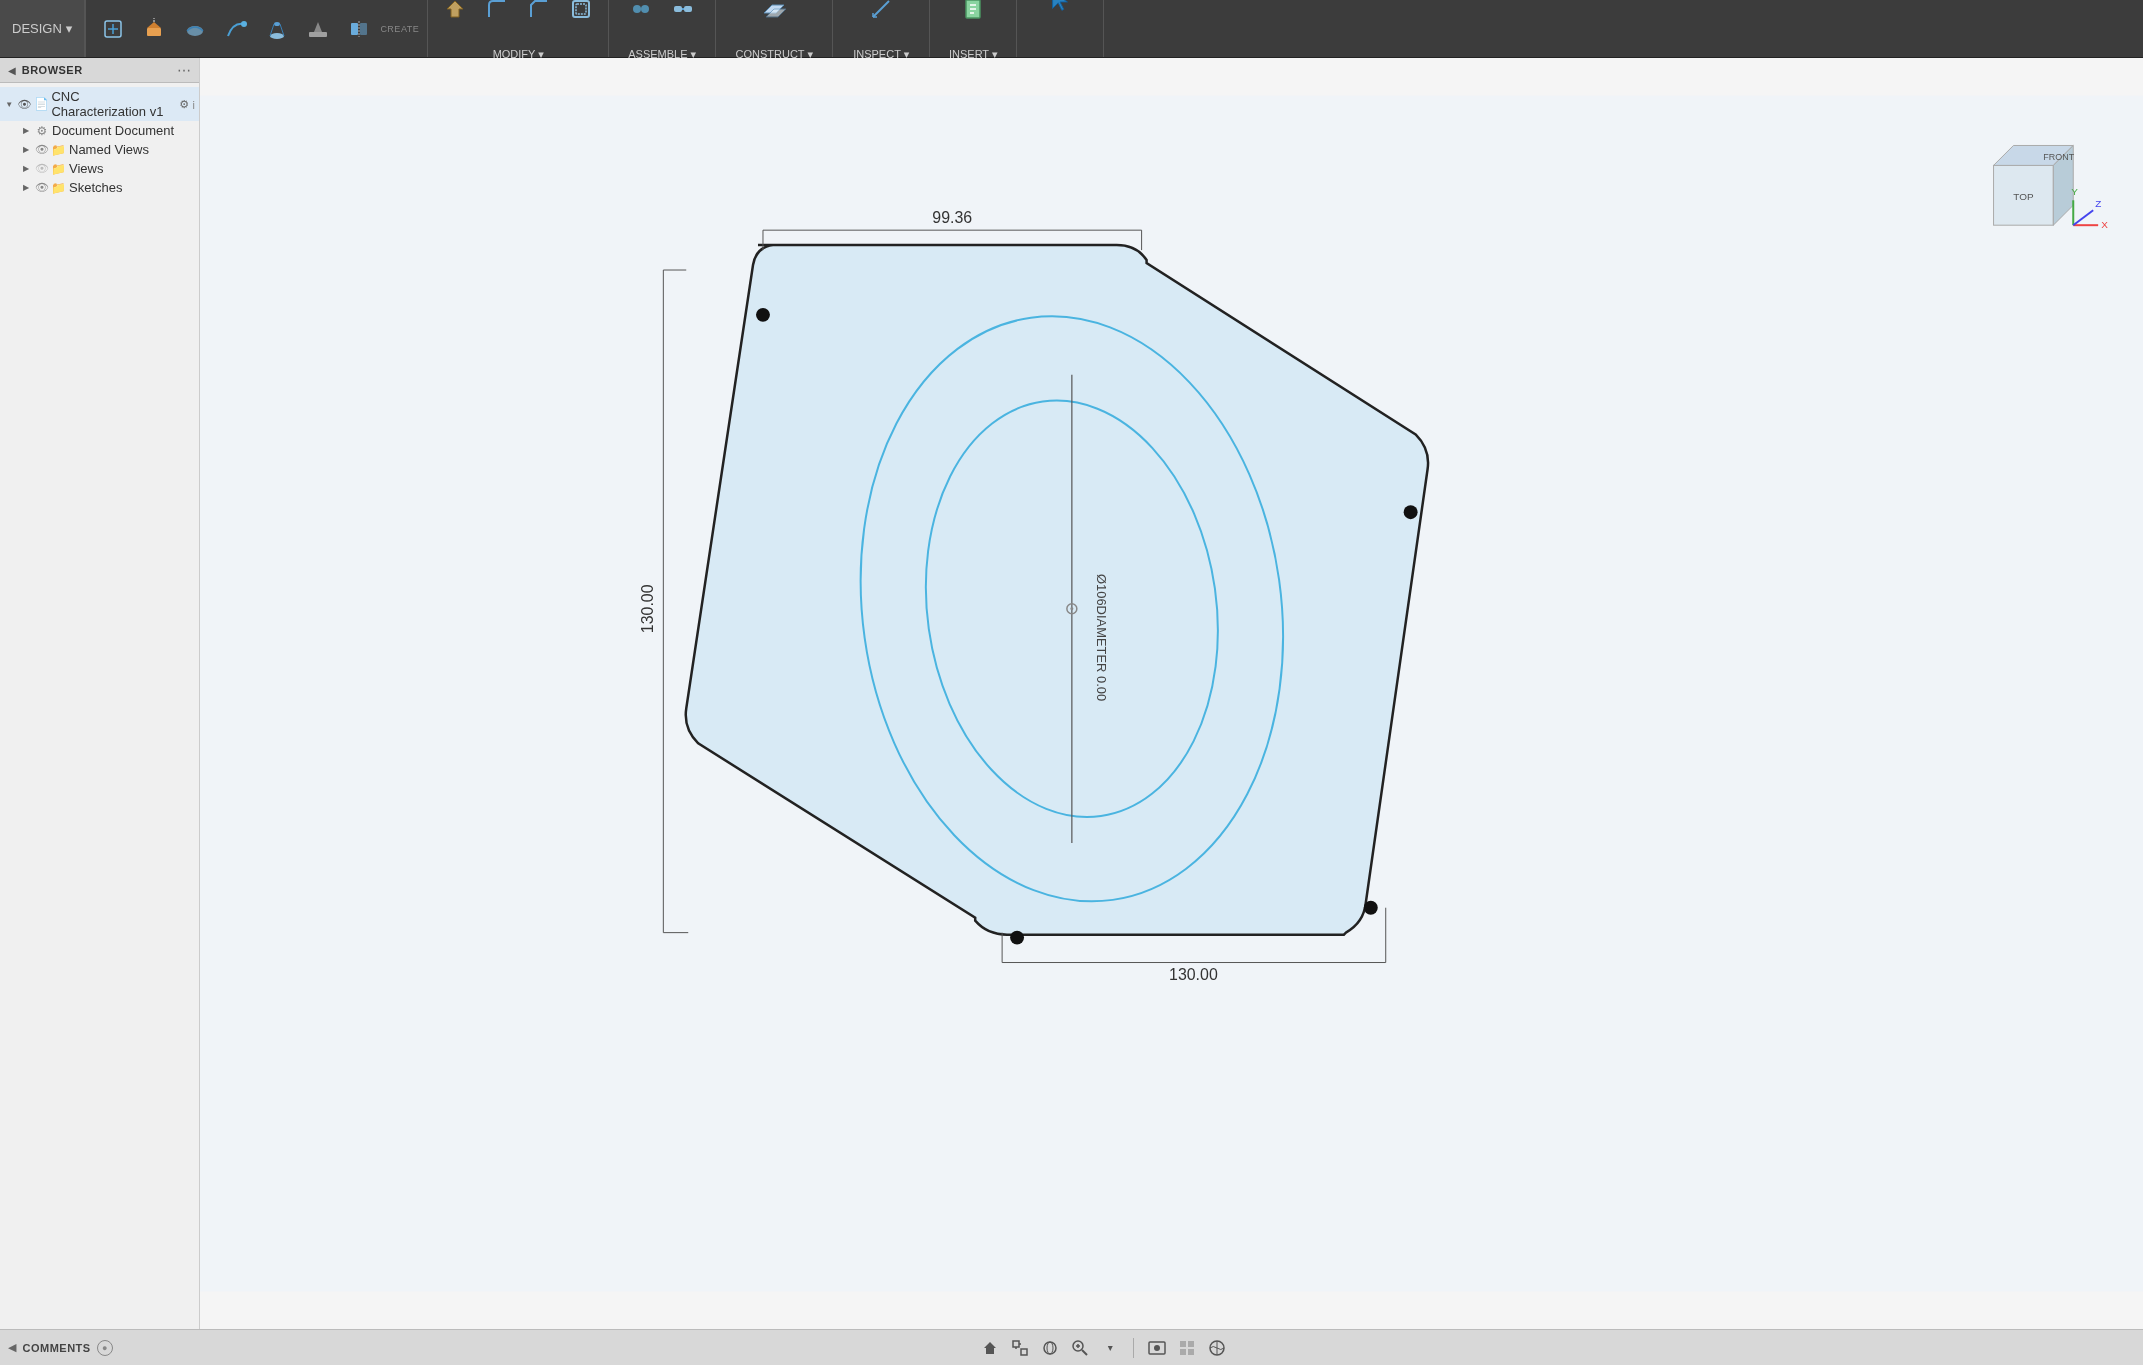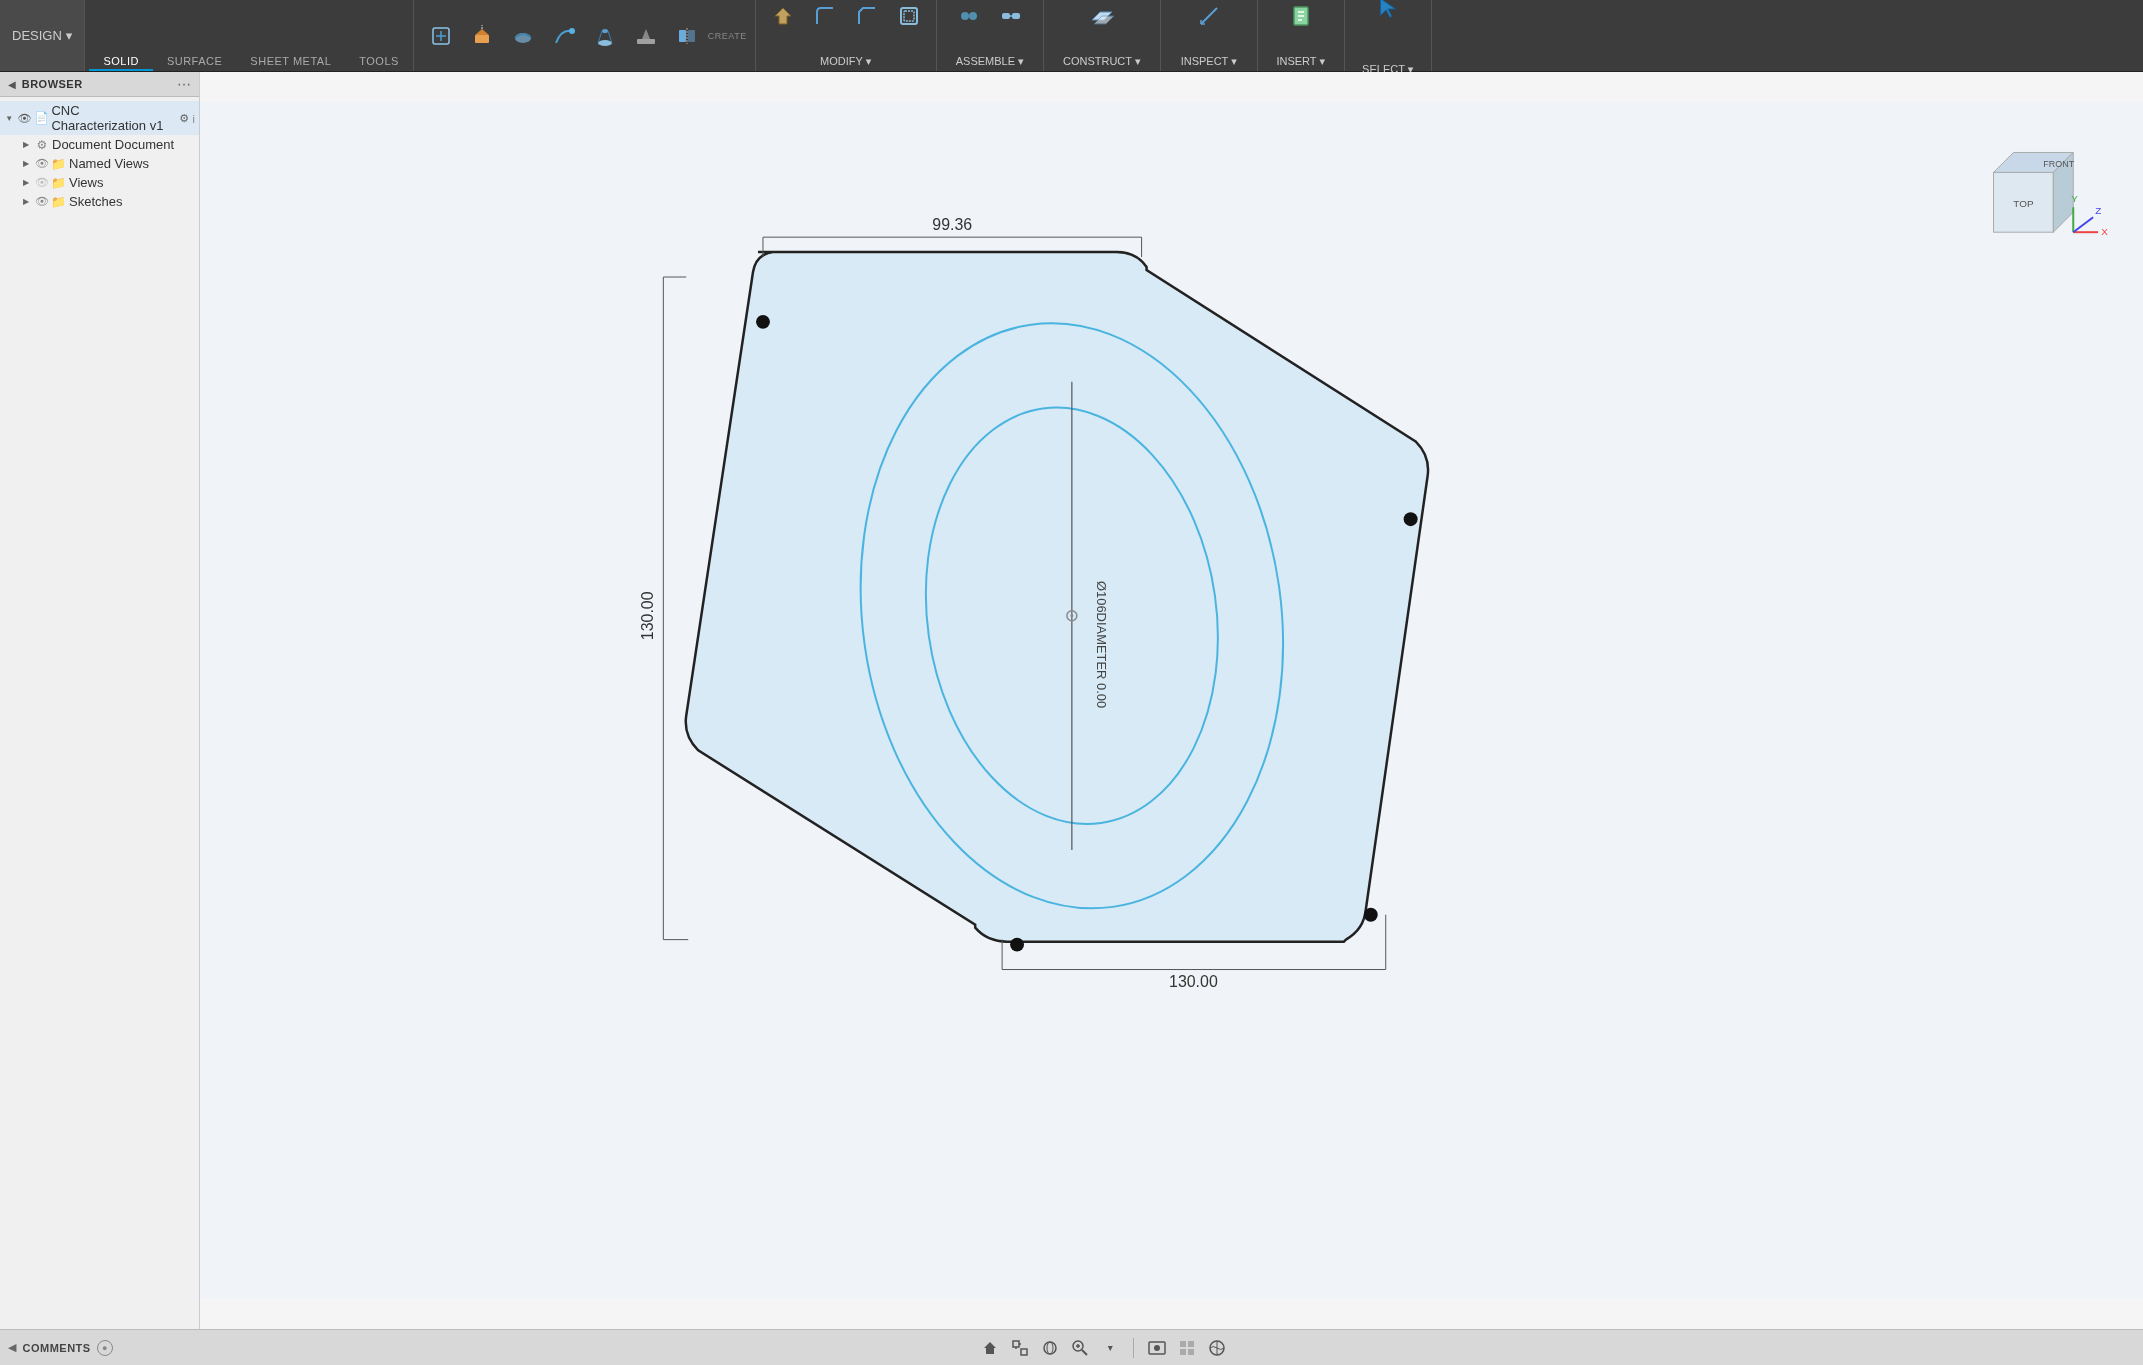--- a/index.html
+++ b/index.html
@@ -8,21 +8,21 @@
       background: #e8e8e8;
       width: 2143px;
       height: 1365px;
       overflow: hidden;
       display: flex;
       flex-direction: column;
     }
 
     
     #top-toolbar {
-      height: 72px;
+      height: 58px;
       background: #3c3c3c;
       display: flex;
       align-items: stretch;
       border-bottom: 1px solid #222;
       flex-shrink: 0;
     }
 
     .design-dropdown {
       background: #4a4a4a;
       color: #ccc;
@@ -252,26 +252,20 @@
       border-radius: 2px;
     }
   </style>
 </head>
 <body>
 
 <div id="top-toolbar">
   <div class="design-dropdown">
     <span>DESIGN</span>
     <span>▾</span>
-  </div>
-  <div class="toolbar-tabs">
-    <div class="tab-item active">SOLID</div>
-    <div class="tab-item">SURFACE</div>
-    <div class="tab-item">SHEET METAL</div>
-    <div class="tab-item">TOOLS</div>
   </div>
   <div class="toolbar-groups">
 
     <div class="toolbar-group">
       <div style="display:flex;flex-direction:row;align-items:center;gap:2px;">
         <div style="display:flex;gap:3px;">
 
           <div class="toolbar-btn">
             <div class="icon-area">
               <svg width="22" height="22" viewBox="0 0 22 22">

